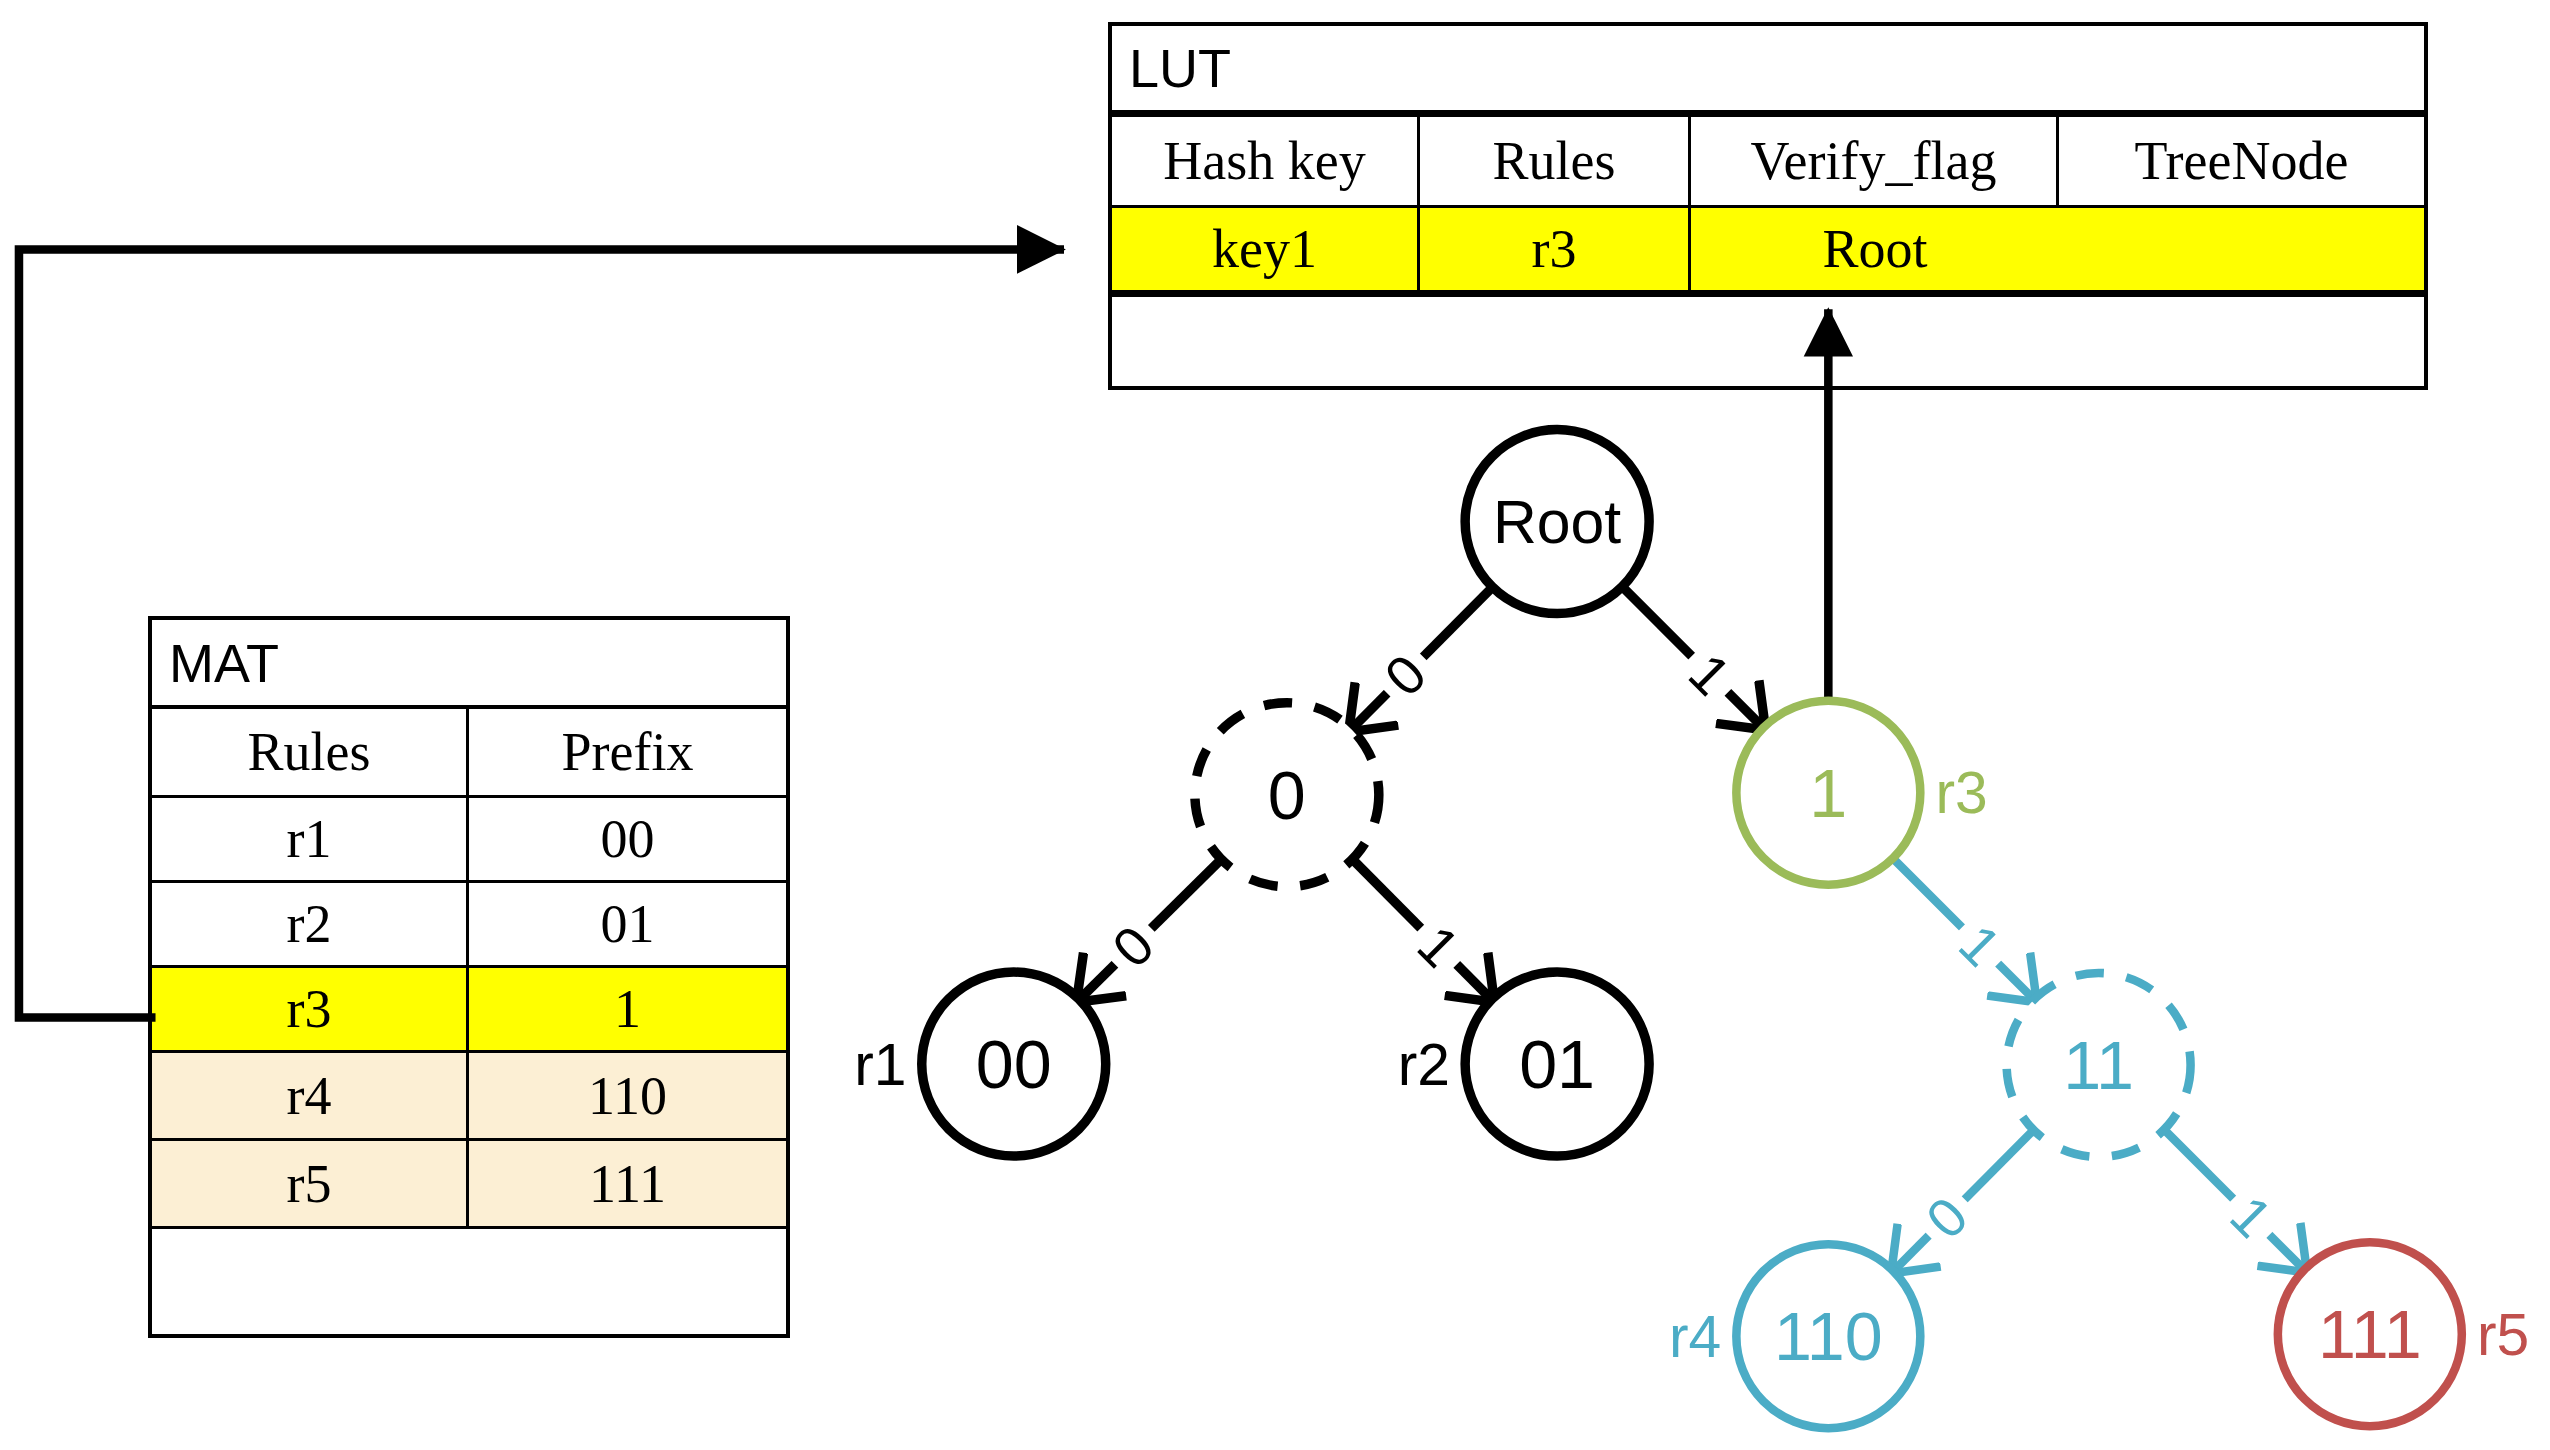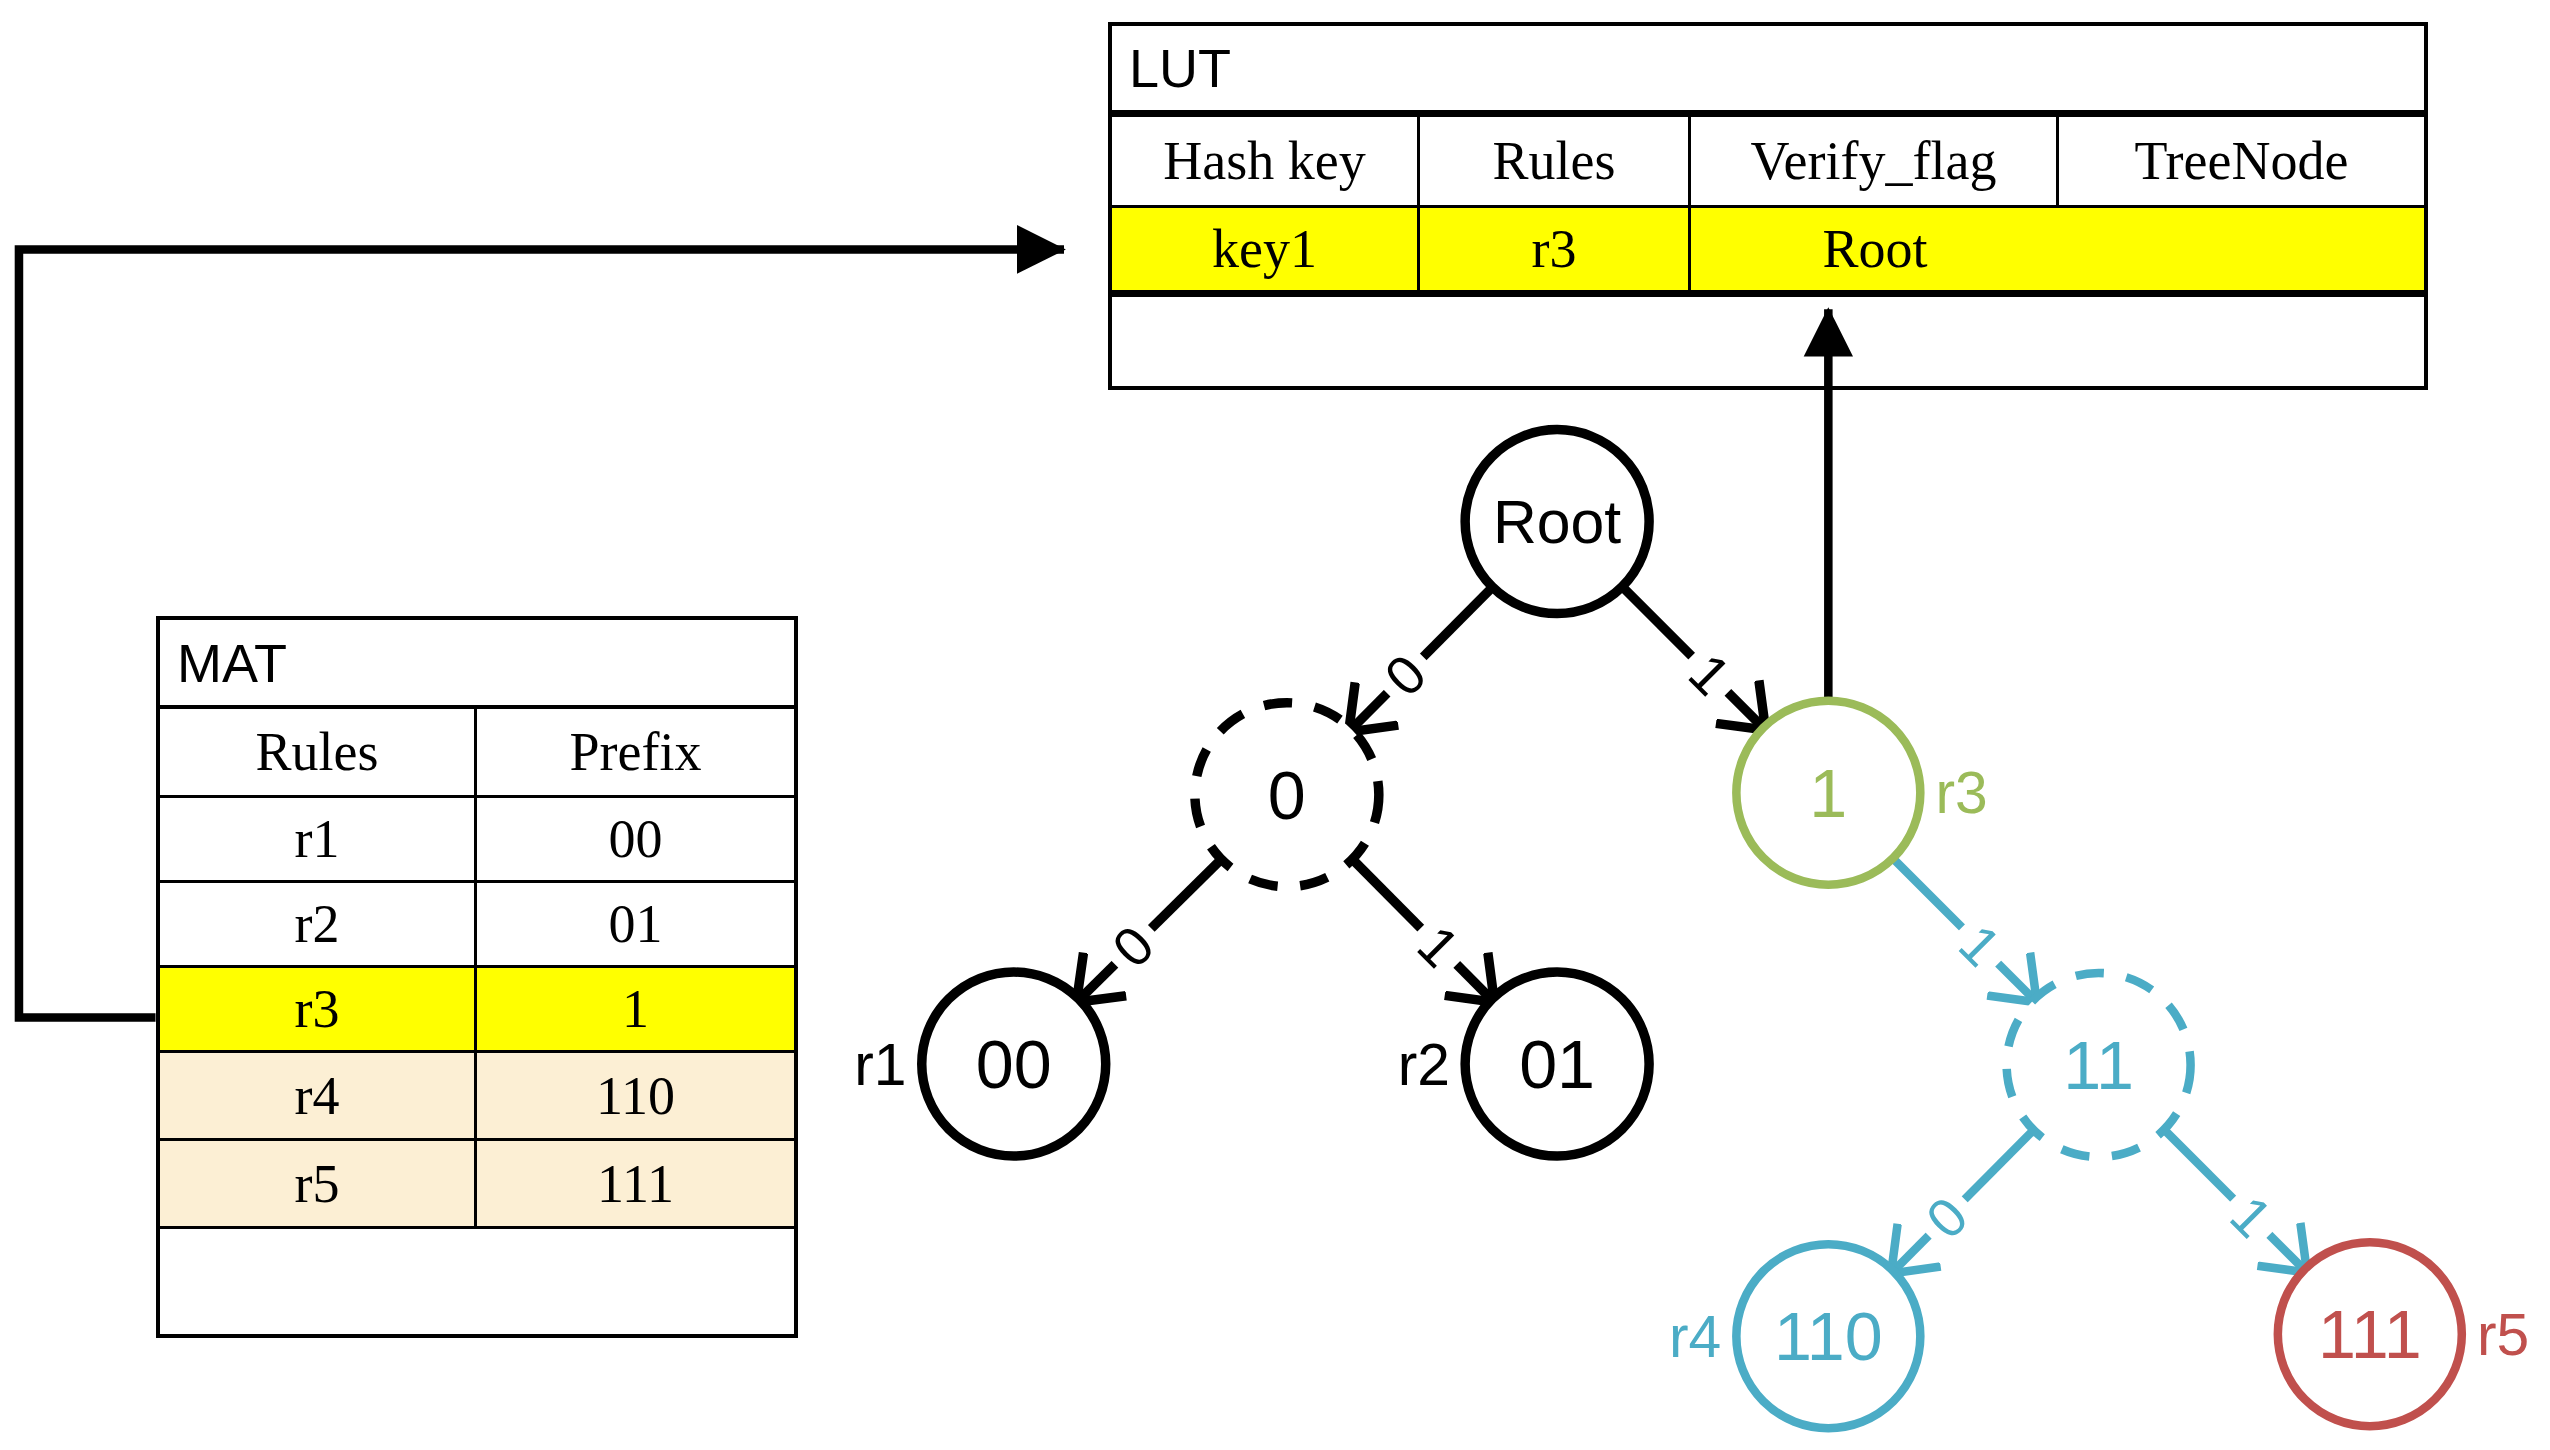--- a/index.html
+++ b/index.html
@@ -13,21 +13,21 @@
   .cell{display:flex;align-items:center;justify-content:center;border-right:3.8px solid #000;box-sizing:border-box;font-family:Liberation Serif, serif;}
   .cell:last-child{border-right:none;}
   
   .lut{left:1071px;top:22px;width:1320px;margin-left:37px;}
   .lut .t-title{height:91px;}
   .lut .t-grid{grid-template-columns:308px 271px 368px 1fr;}
   .lut .t-head{height:91px;border-bottom:3.8px solid #000;}
   .lut .t-data{height:89px;border-bottom:7.6px solid #000;background:#FFFF00;text-align:center;}
   .lut .t-empty{height:89px;}
   
-  .mat{left:156px;top:616px;width:642px;}
+  .mat{left:148px;top:616px;width:642px;}
   .mat .t-title{height:89px;border-bottom:4.7px solid #000;}
   .mat .t-grid{grid-template-columns:317px 1fr;}
   .mat .t-head{height:89px;border-bottom:3.8px solid #000;}
   .mat .t-row{height:85px;border-bottom:3.8px solid #000;}
   .mat .row-r4{height:88px;}
   .mat .row-r5{height:88px;}
   .row-yellow{background:#FFFF00;}
   .row-cream{background:#FCEFD4;}
   .mat .t-empty{height:105px;}
   

